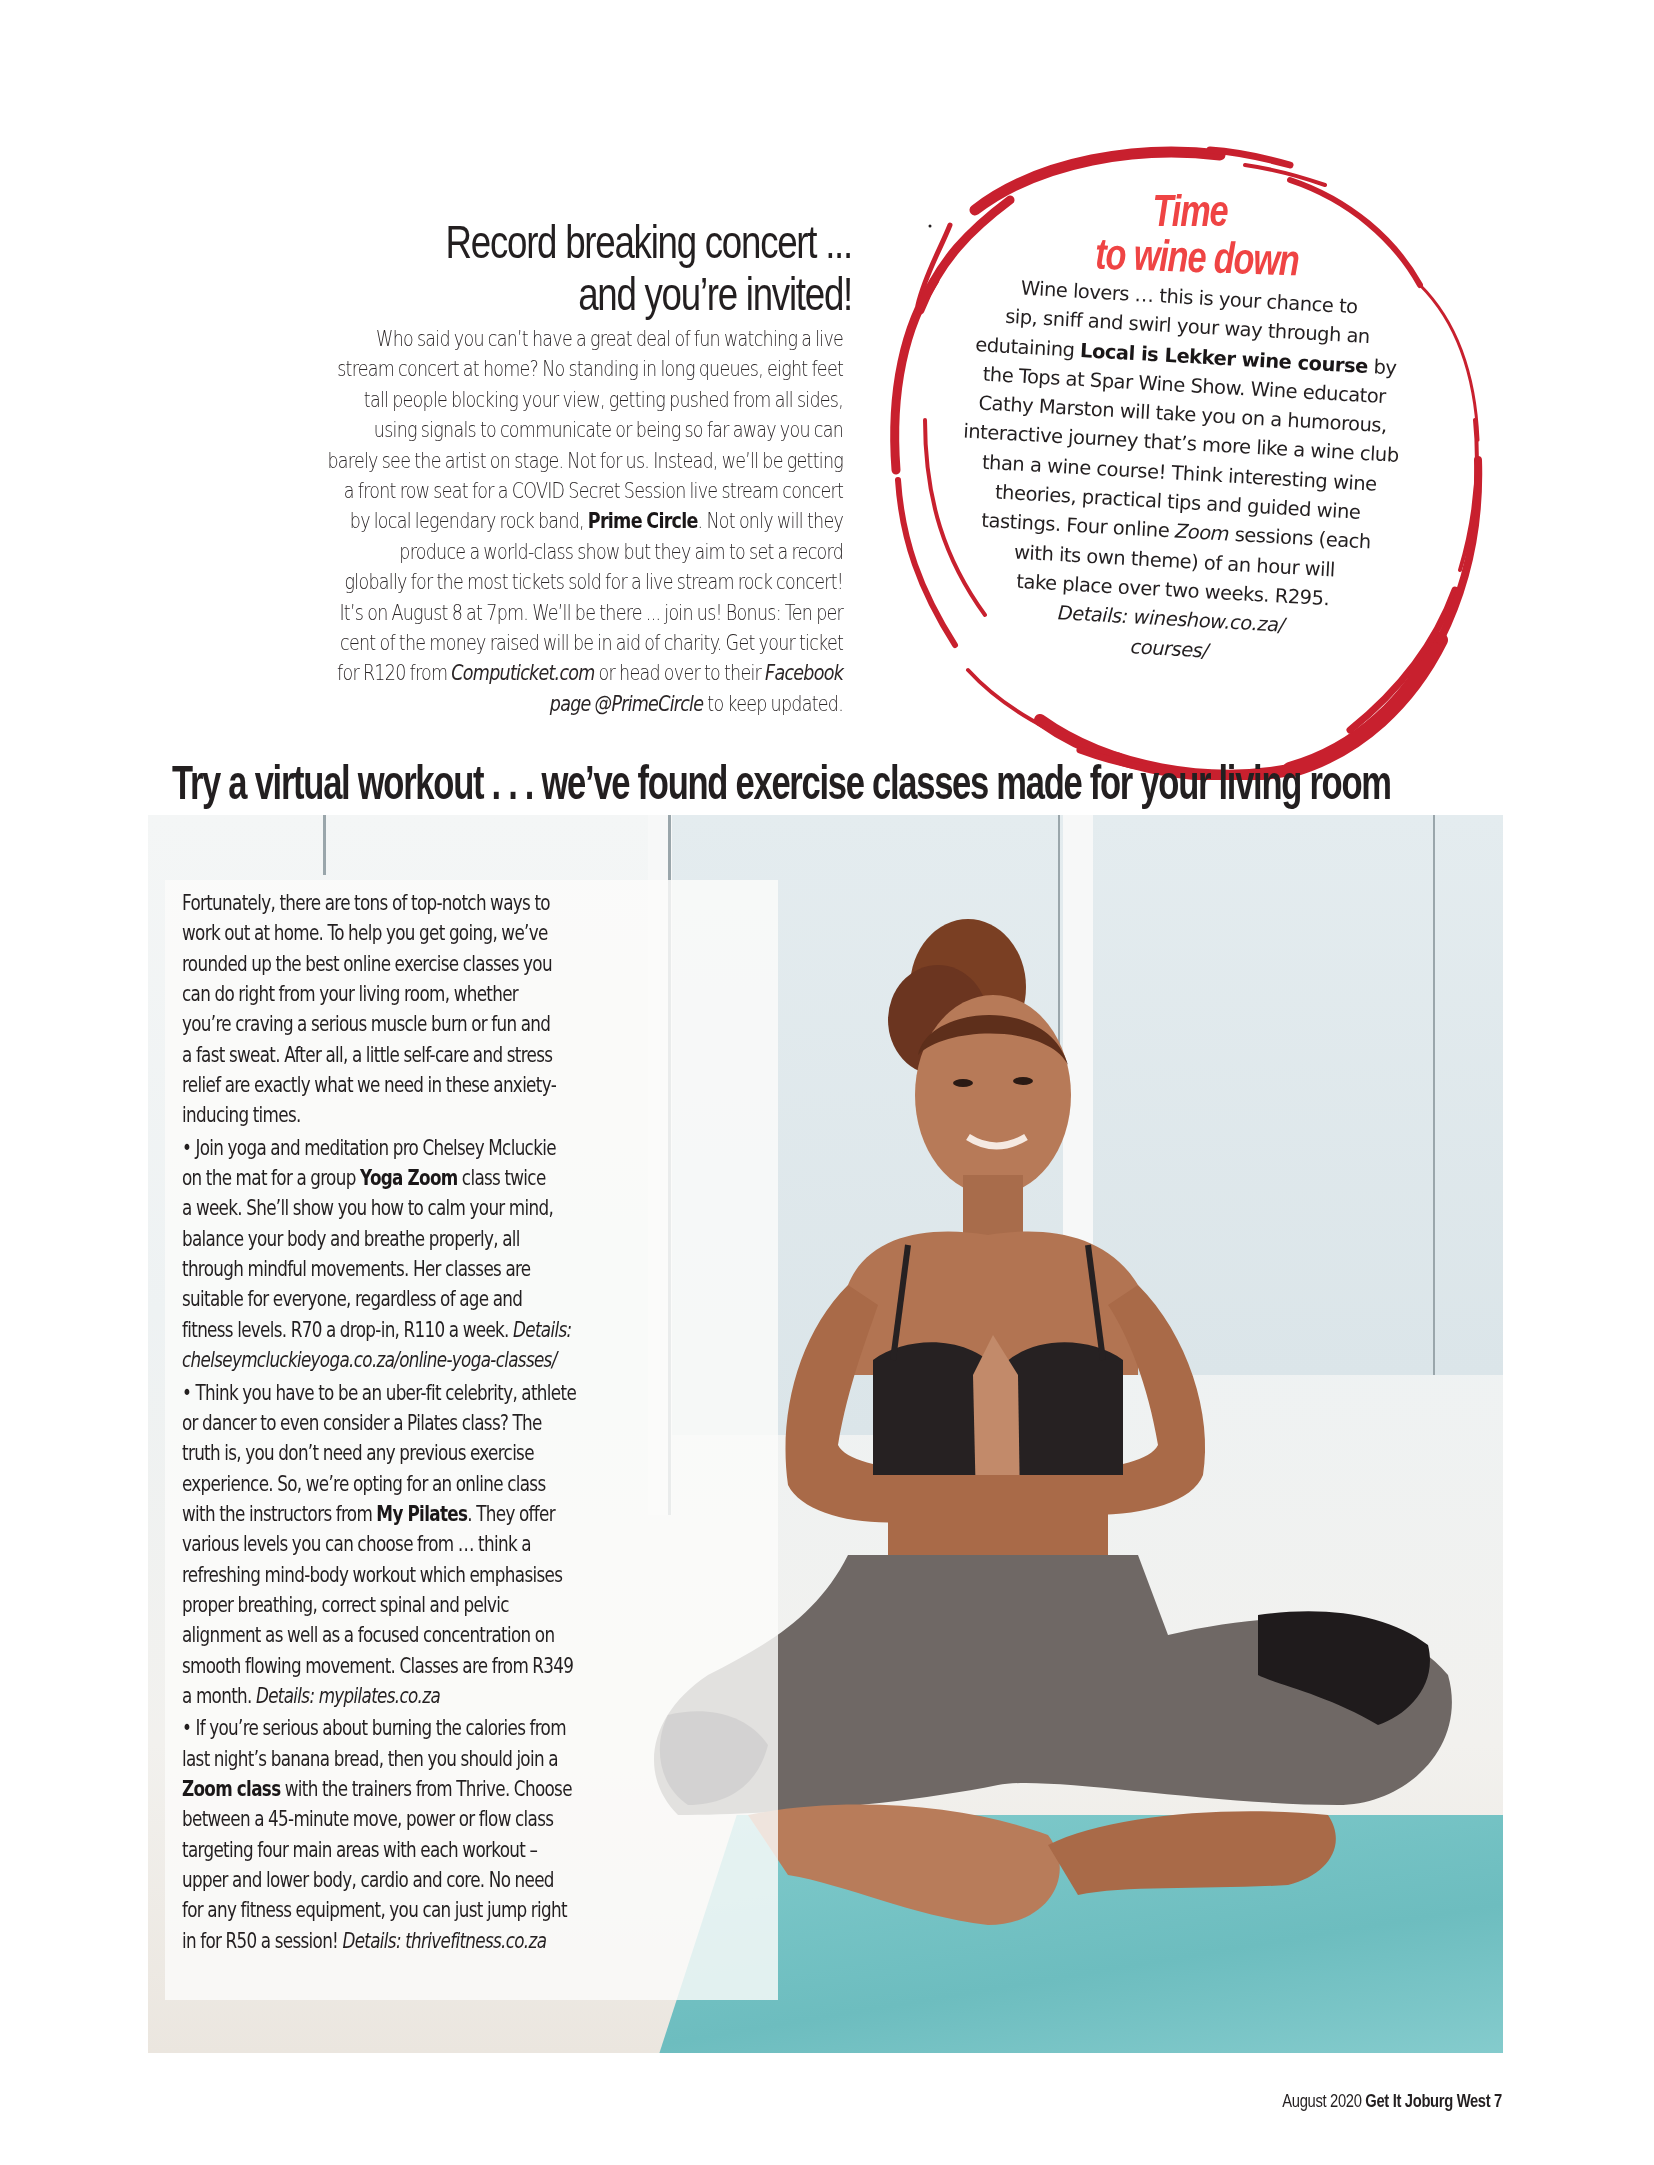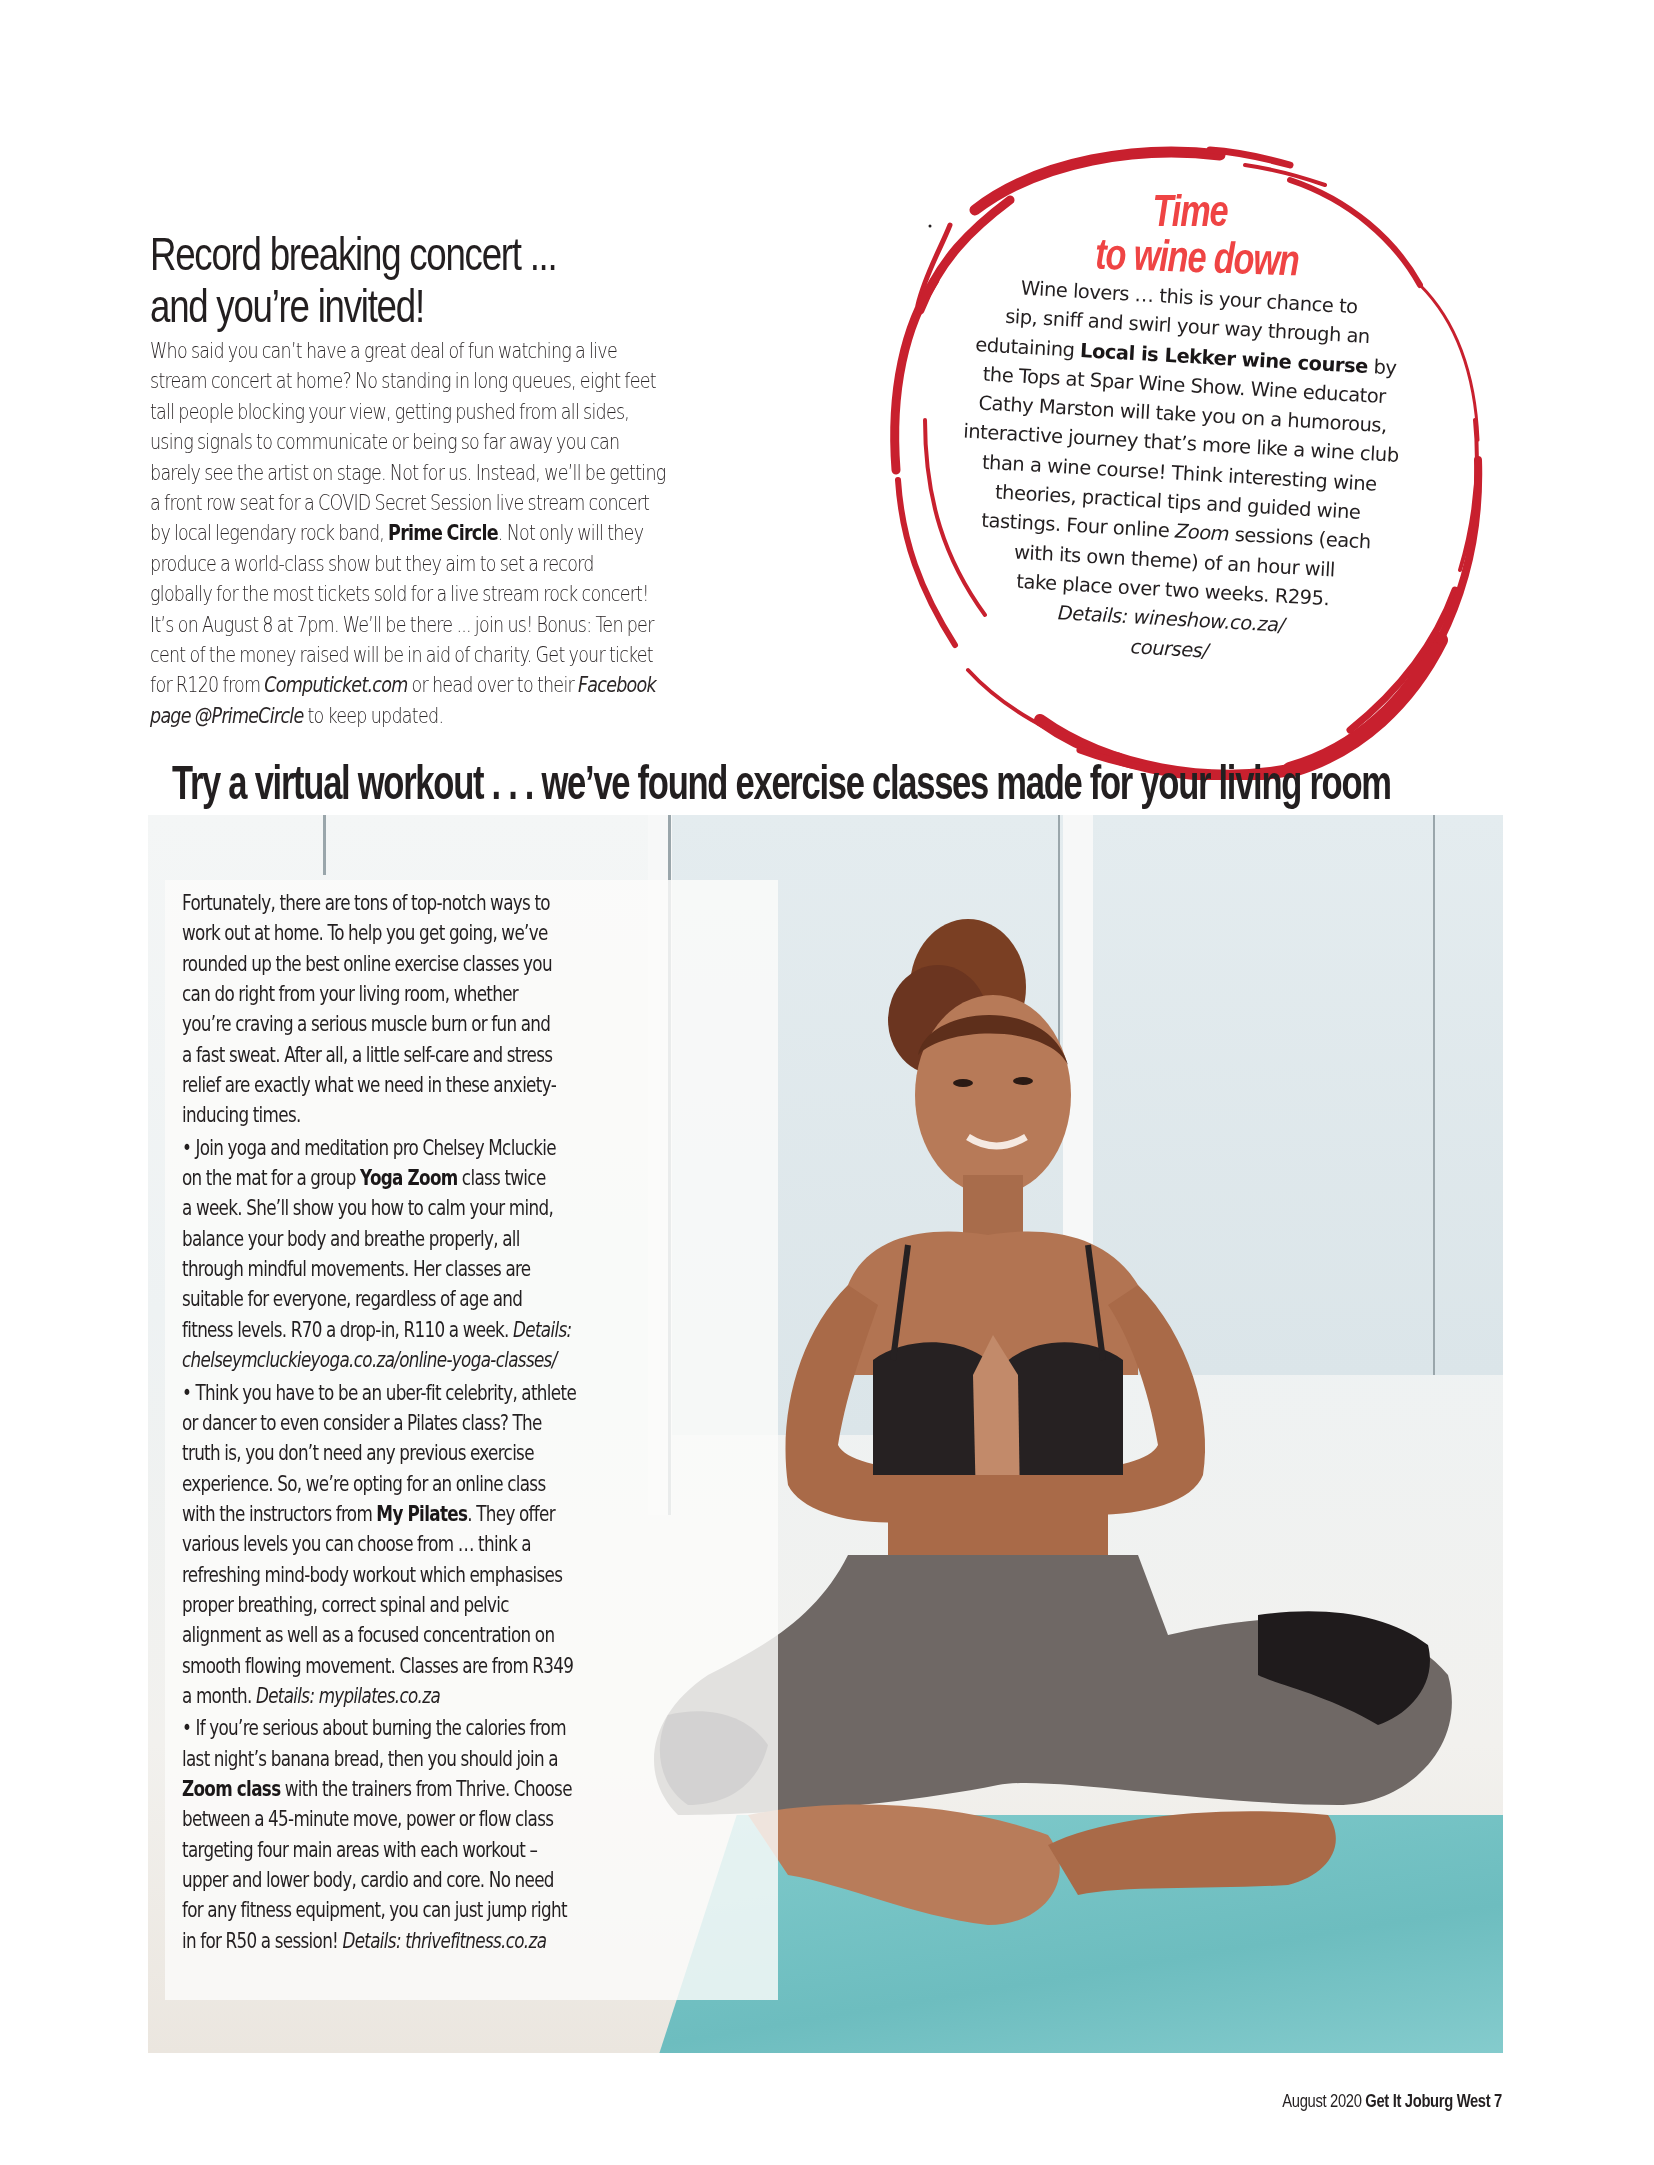--- a/index.html
+++ b/index.html
@@ -1,20 +1,20 @@
 <!DOCTYPE html>
 <html><head>
   <meta charset="utf-8">
   <style>
     * { box-sizing: border-box; margin: 0; padding: 0; }
     html, body { width: 1654px; height: 2165px; background: #ffffff; overflow: hidden; }
     body { position: relative; font-family: "DejaVu Sans", sans-serif; color: #231f20; }
 
     
-    #concert { position: absolute; left: 150px; top: 228px; width: 710px; }
+    #concert { position: absolute; left: 150px; top: 216px; width: 710px; text-align: right; }
     #concert-title {
       font-family: "Liberation Sans Narrow", "Liberation Sans", sans-serif;
       font-weight: 300; font-size: 47px; line-height: 52px; color: #231f20;
       letter-spacing: -1.6px; transform: scaleX(0.78); transform-origin: left top;
       width: 900px; white-space: nowrap;
     }
     #concert-title span { display: block; }
     #concert-body {
       margin-top: 4px;
       font-family: "DejaVu Sans", sans-serif; font-size: 21px; line-height: 30.4px;

